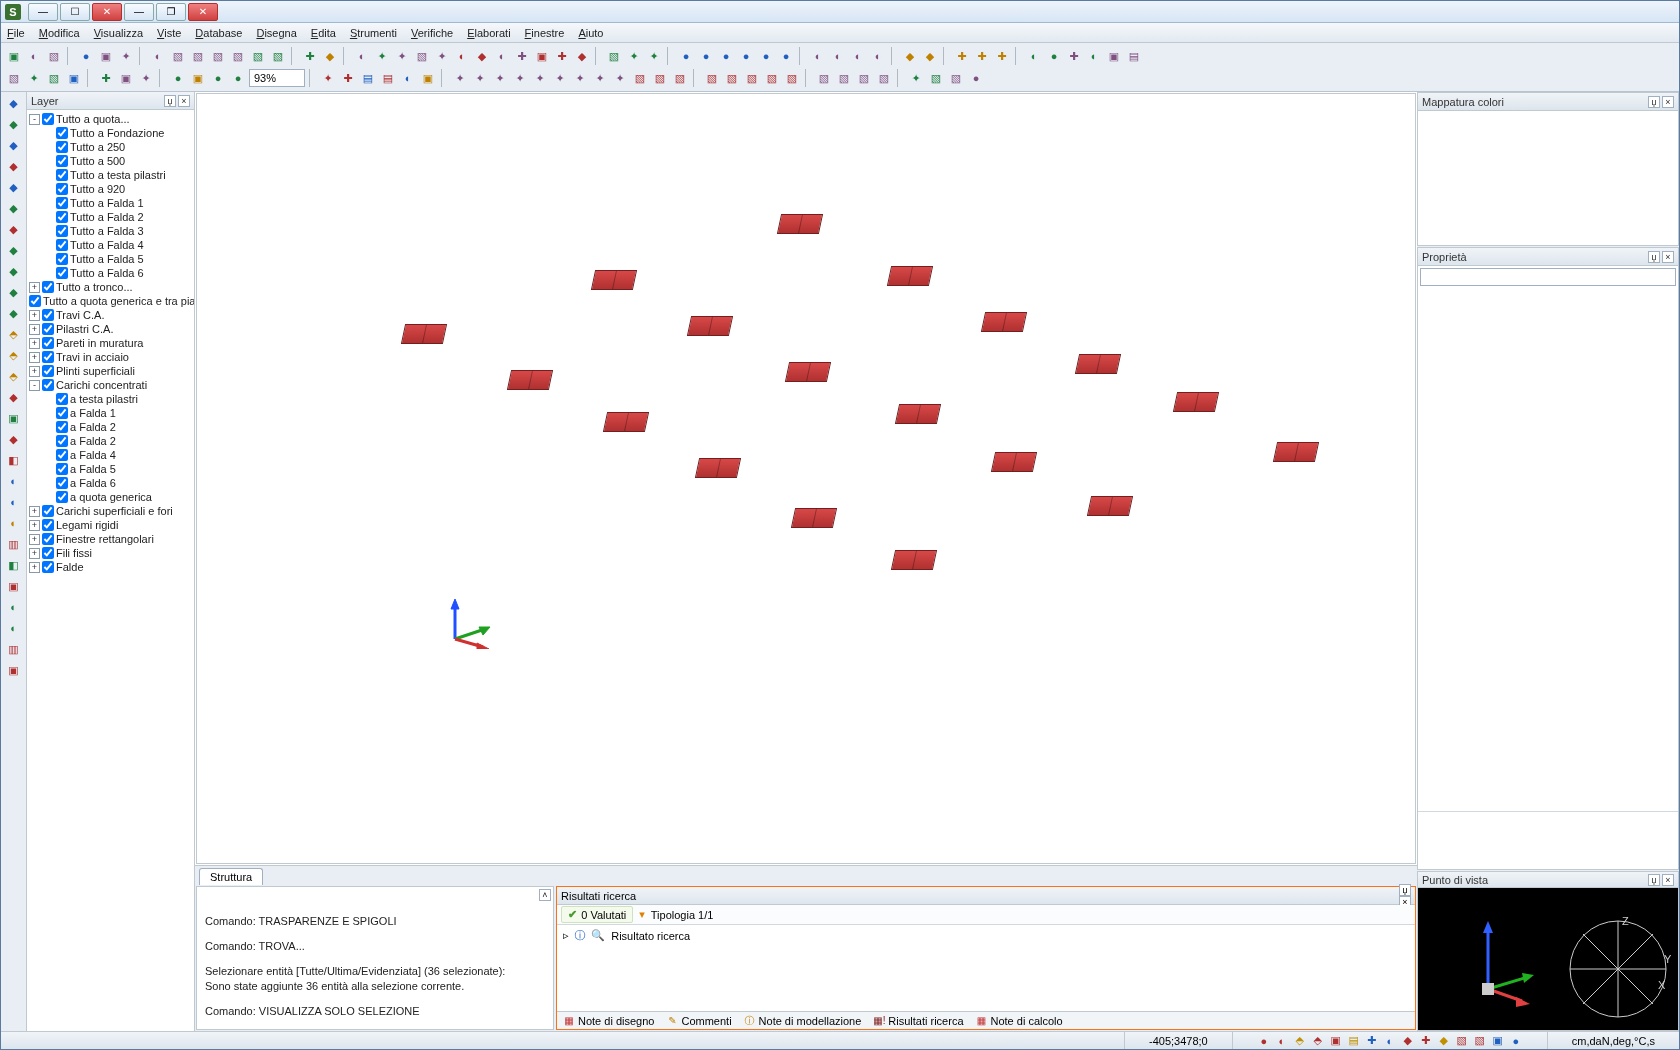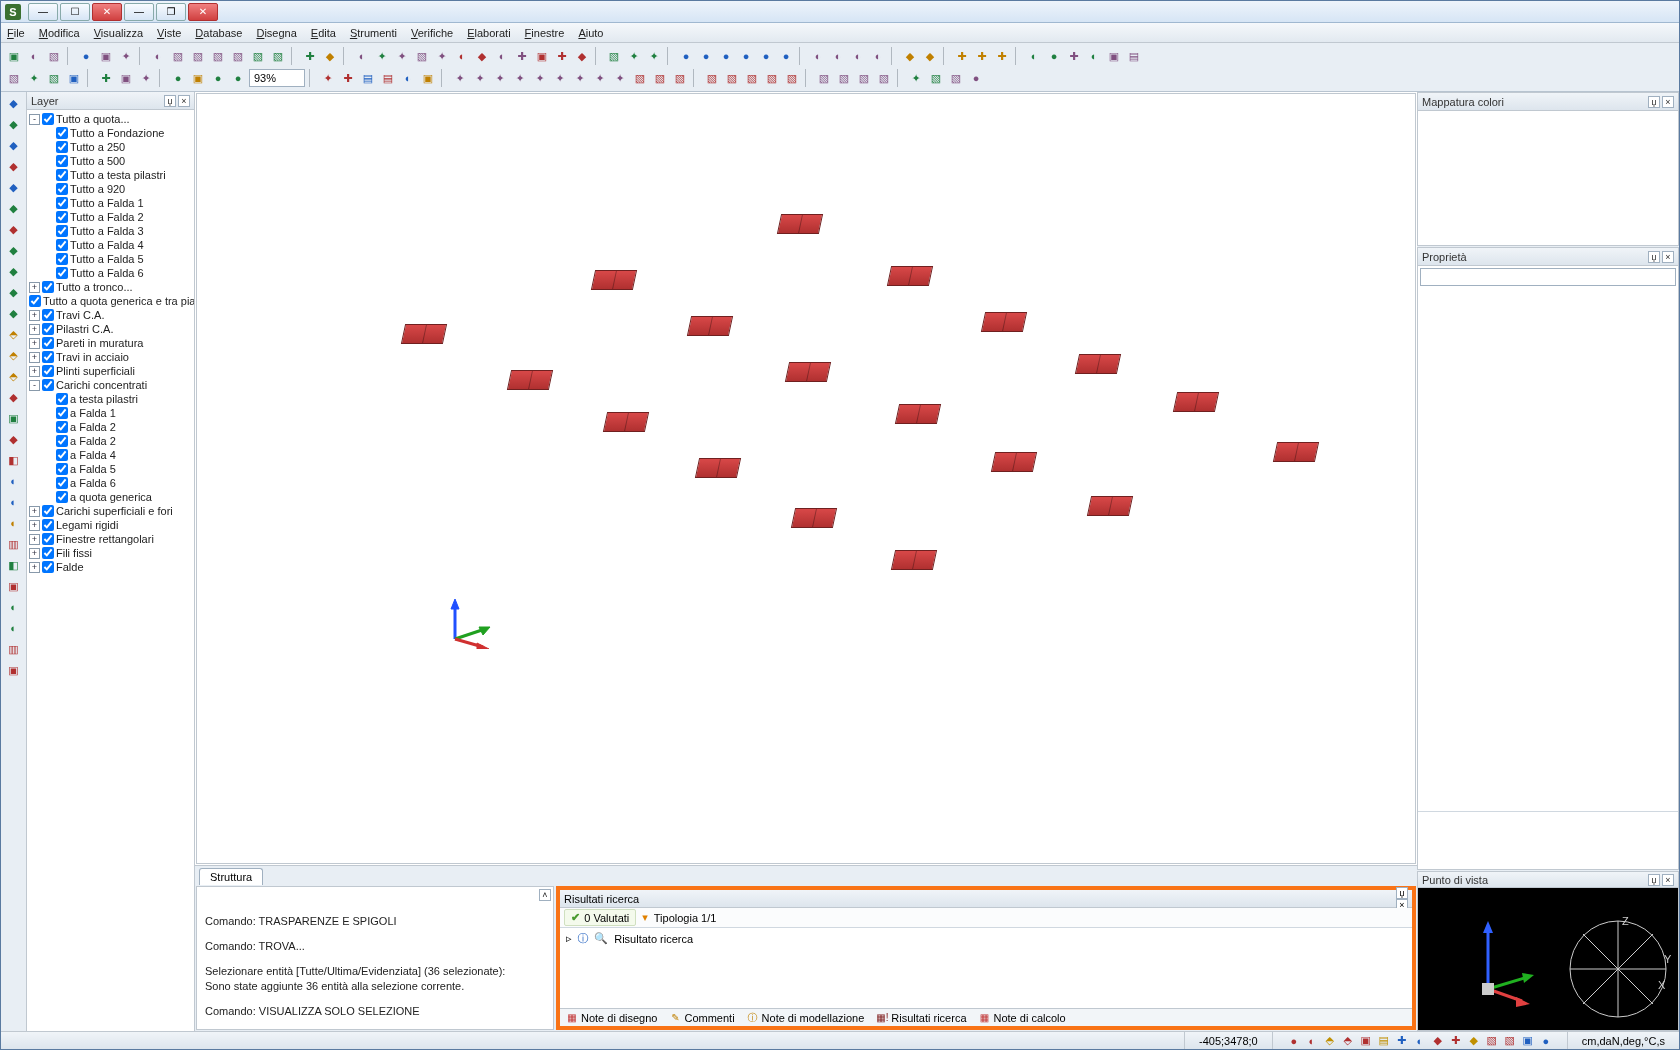--- a/index.html
+++ b/index.html
@@ -40,40 +40,40 @@
 .axeswidget { position:absolute; left:248px; top:505px; }
 .axZ { stroke:#2050ff; fill:#2050ff; }
 .axY { stroke:#20a020; fill:#20a020; }
 .axX { stroke:#d03030; fill:#d03030; }
 .viewtab { height:20px; border-top:1px solid #c0c8d0; display:flex; align-items:flex-end; padding-left:4px; background:#e8eef4; }
 .viewtab .tab { padding:2px 10px; border:1px solid #a0b0c0; border-bottom:none; background:#fff; border-radius:3px 3px 0 0; font-size:11px; }
 .bottom { height:146px; display:flex; gap:2px; padding:1px; background:#e8eef4; }
 .cmdpanel { flex:0 0 358px; background:#fff; border:1px solid #c0c8d0; position:relative; padding:6px 8px; font-size:11px; color:#222; overflow:hidden; }
 .cmdpanel .line { margin-bottom:3px; }
 .cmdpanel .upbtn { position:absolute; right:2px; top:2px; width:12px; height:12px; border:1px solid #a0b0c0; font-size:9px; display:flex; align-items:center; justify-content:center; }
-.respanel { flex:1; background:#fff; border:4px solid #f97316; display:flex; flex-direction:column; min-width:0; }
+.respanel { flex:1; background:#fff; border:1px solid #f97316; display:flex; flex-direction:column; min-width:0; }
 .reshdr { height:18px; background:linear-gradient(#f0f4f8,#dde5ed); border-bottom:1px solid #c0c8d0; display:flex; align-items:center; padding:0 4px; font-size:11px; }
 .resbar { height:20px; border-bottom:1px solid #d0d8e0; display:flex; align-items:center; padding:0 4px; gap:6px; background:#fbfcfd; }
 .chip { display:flex; align-items:center; gap:4px; padding:1px 6px; border:1px solid #d0e0c0; background:#f4faec; border-radius:2px; }
 .chip .ck { color:#4a9a30; font-weight:bold; }
 .funnel { color:#e08000; }
 .resrow { padding:3px 6px; display:flex; align-items:center; gap:6px; }
 .restabs { height:18px; border-top:1px solid #c0c8d0; display:flex; align-items:center; gap:12px; padding:0 6px; background:#f2f5f8; font-size:11px; }
 .restabs .rt { display:flex; align-items:center; gap:3px; }
 .rtico { width:12px;height:12px;display:flex;align-items:center;justify-content:center;font-size:10px; }
 .right { width: 262px; display:flex; flex-direction:column; gap:1px; background:#e8eef4; }
 .rpanel { background:#fff; border:1px solid #c0c8d0; display:flex; flex-direction:column; }
 .rpanel.map { height:154px; }
 .rpanel.prop { flex:1; }
 .propcombo { margin:2px; height:18px; border:1px solid #a0b0c0; background:#fff; }
 .rpanel.pov { height:160px; }
 .povview { flex:1; background:#000; position:relative; }
 .statusbar { height:18px; background:linear-gradient(#f0f4f8,#dde5ed); border-top:1px solid #c0c8d0; display:flex; align-items:center; font-size:11px; }
 .statusbar .sgap { flex:1; }
-.statusbar .cell { padding:0 14px; border-left:1px solid #c0c8d0; height:100%; display:flex; align-items:center; gap:4px; }
+.statusbar .cell { padding:0 24px; border-left:1px solid #c0c8d0; height:100%; display:flex; align-items:center; gap:4px; }
 .sbico { width:14px;height:14px;display:flex;align-items:center;justify-content:center;font-size:11px; }
 </style>
 </head>
 <body>
 
 <div class="window">
   <div class="titlebar">
     <div class="icon">S</div>
     <div class="winbtns">
       <div class="winbtn">—</div>

